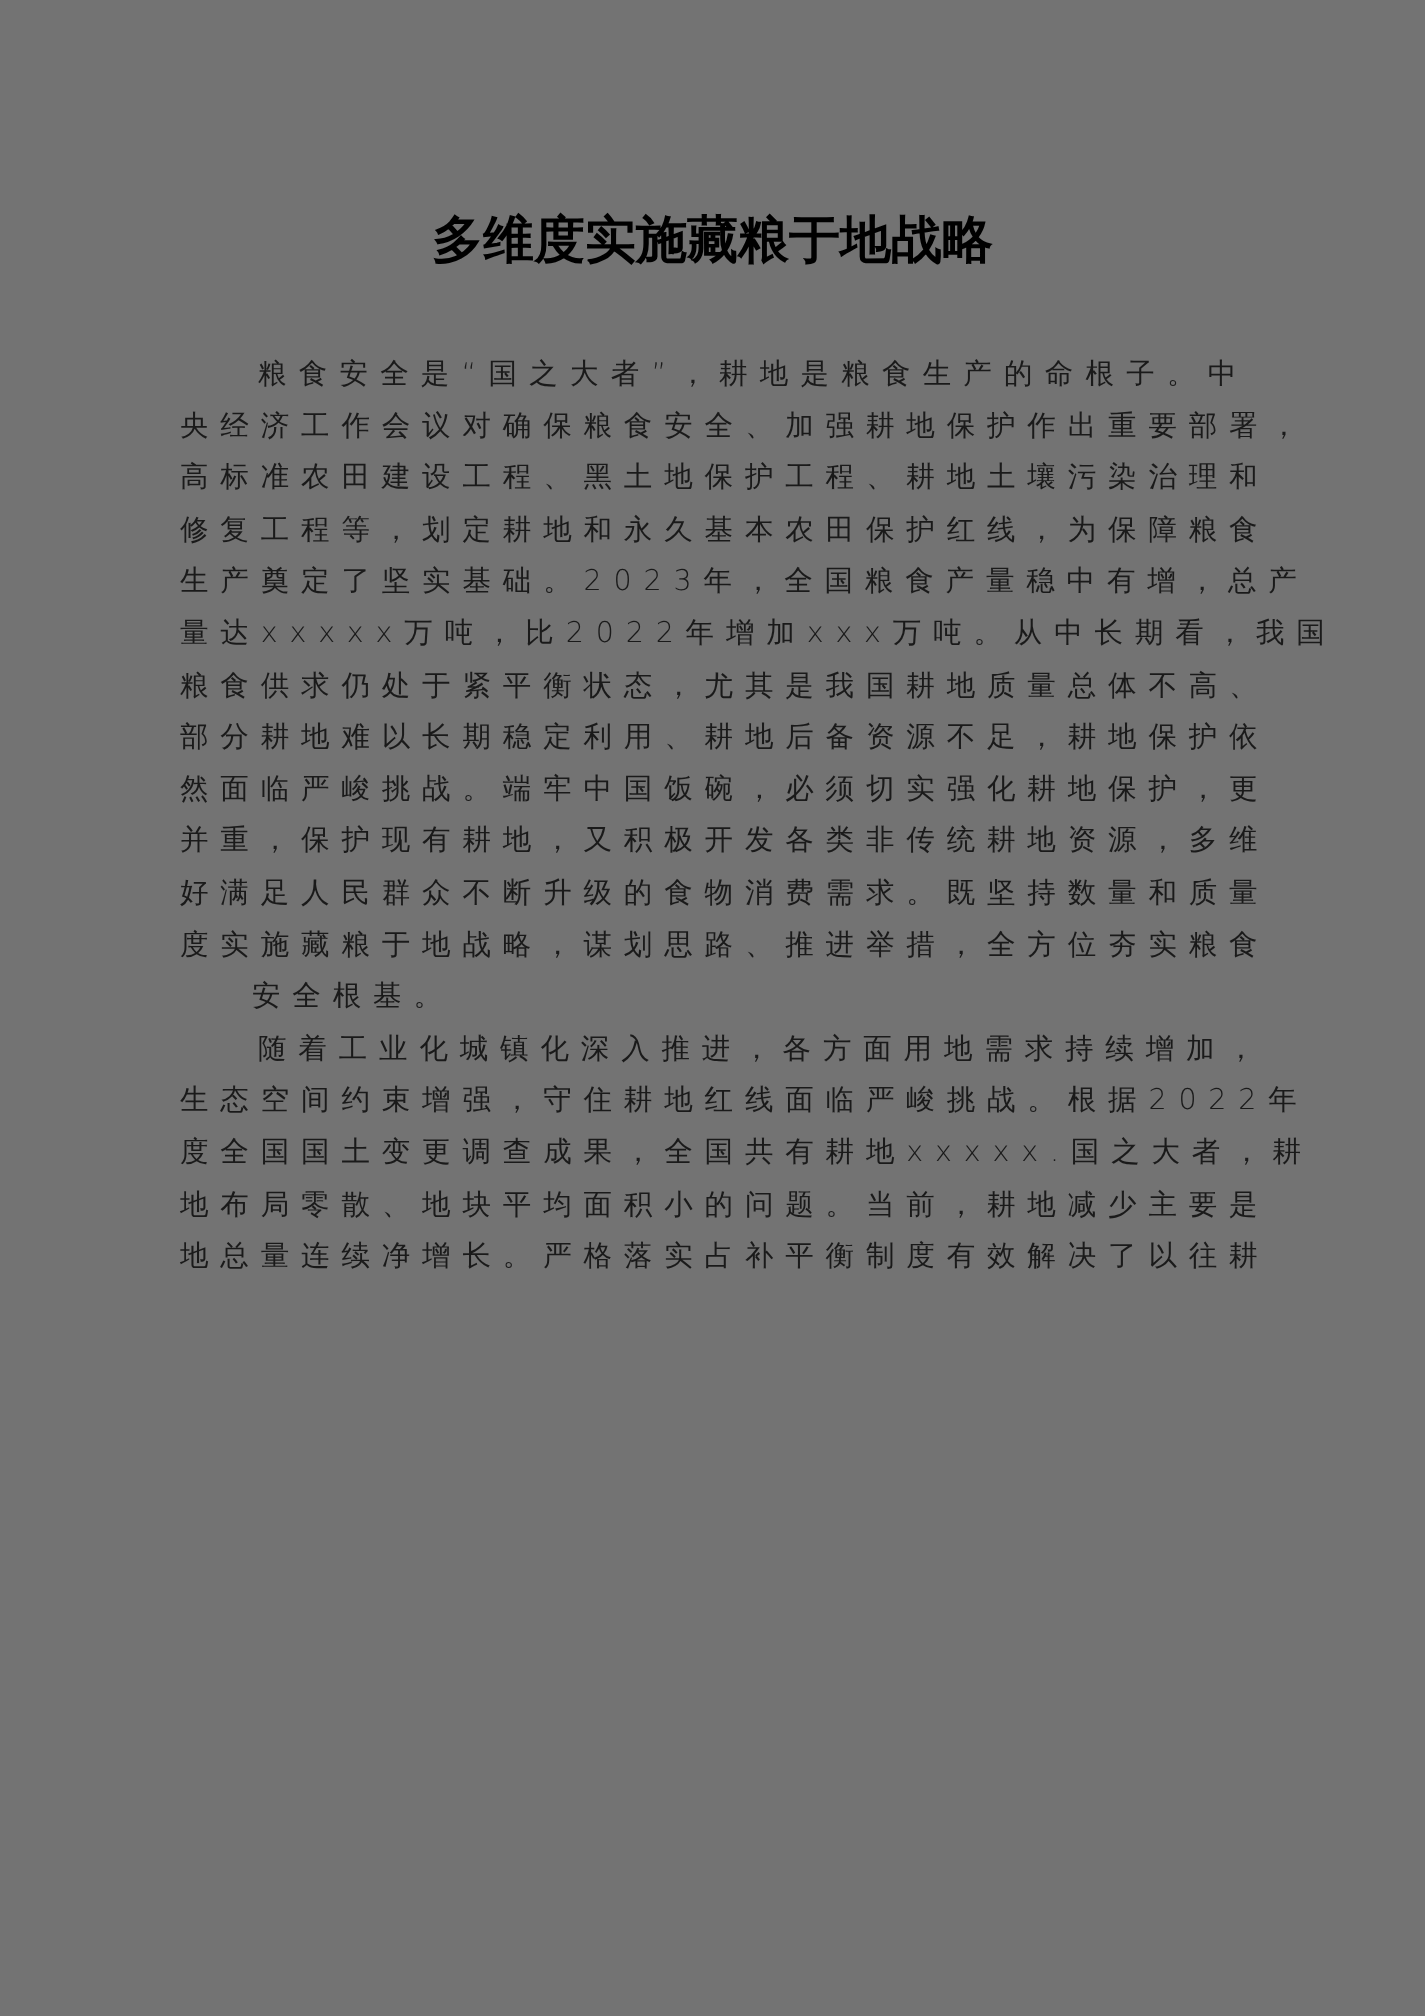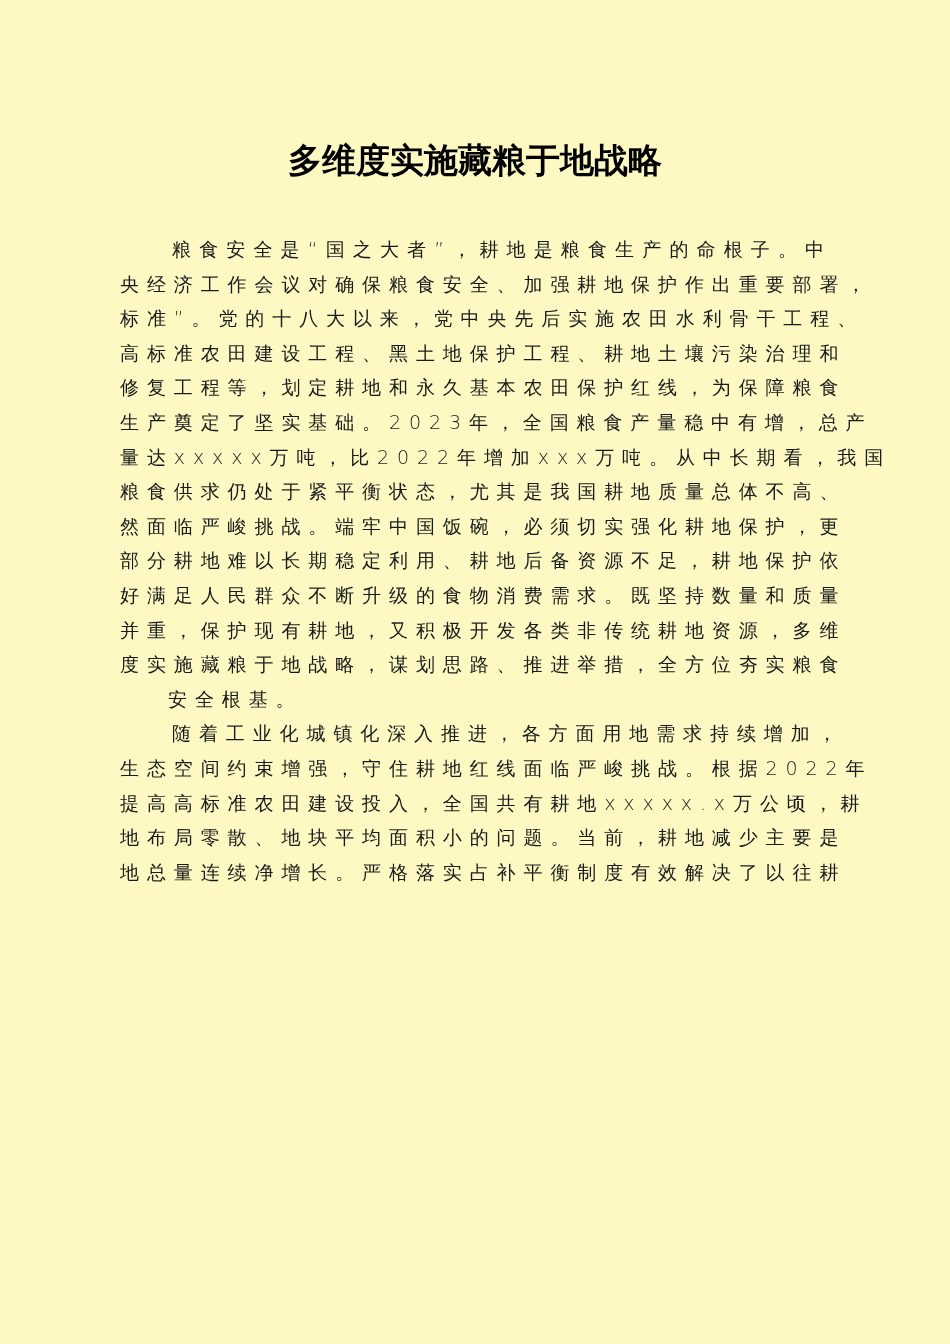--- a/index.html
+++ b/index.html
@@ -12,21 +12,21 @@
       height: 1344px;
       position: relative;
       overflow: hidden;
       color: #111111;
     }
     .page {
       position: absolute;
       left: 0; top: 0;
       width: 950px;
       height: 1344px;
-      background: #fef9c3;
+      background: #737373;
     }
     .title {
       position: absolute;
       left: 0;
       top: 138px;
       width: 950px;
       text-align: center;
       font-family: "DejaVu Serif", "Liberation Serif", serif;
       font-weight: bold;
       font-size: 34px;
@@ -65,36 +65,35 @@
 <body>
 
 <div class="page">
   <div class="title">多维度实施藏粮于地战略</div>
 
   <div class="body">
 
     <div>
       <span class="line indent">粮食安全是“国之大者”，耕地是粮食生产的命根子。中</span>
       <span class="line">央经济工作会议对确保粮食安全、加强耕地保护作出重要部署，</span>
-      <span class="line">标准”。党的十八大以来，党中央先后实施农田水利骨干工程、</span>
       <span class="line">高标准农田建设工程、黑土地保护工程、耕地土壤污染治理和</span>
       <span class="line">修复工程等，划定耕地和永久基本农田保护红线，为保障粮食</span>
       <span class="line">生产奠定了坚实基础。2023年，全国粮食产量稳中有增，总产</span>
       <span class="line">量达xxxxx万吨，比2022年增加xxx万吨。从中长期看，我国</span>
       <span class="line">粮食供求仍处于紧平衡状态，尤其是我国耕地质量总体不高、</span>
+      <span class="line">部分耕地难以长期稳定利用、耕地后备资源不足，耕地保护依</span>
       <span class="line">然面临严峻挑战。端牢中国饭碗，必须切实强化耕地保护，更</span>
-      <span class="line">部分耕地难以长期稳定利用、耕地后备资源不足，耕地保护依</span>
+      <span class="line">并重，保护现有耕地，又积极开发各类非传统耕地资源，多维</span>
       <span class="line">好满足人民群众不断升级的食物消费需求。既坚持数量和质量</span>
-      <span class="line">并重，保护现有耕地，又积极开发各类非传统耕地资源，多维</span>
       <span class="line">度实施藏粮于地战略，谋划思路、推进举措，全方位夯实粮食</span>
       <span class="line last">安全根基。</span>
     </div>
 
 
     <div>
       <span class="line indent">随着工业化城镇化深入推进，各方面用地需求持续增加，</span>
       <span class="line">生态空间约束增强，守住耕地红线面临严峻挑战。根据2022年</span>
-      <span class="line">提高高标准农田建设投入，全国共有耕地xxxxx.x万公顷，耕</span>
+      <span class="line">度全国国土变更调查成果，全国共有耕地xxxxx.国之大者，耕</span>
       <span class="line">地布局零散、地块平均面积小的问题。当前，耕地减少主要是</span>
       <span class="line">地总量连续净增长。严格落实占补平衡制度有效解决了以往耕</span>
     </div>
   </div>
 </div>
 
 </body></html>

